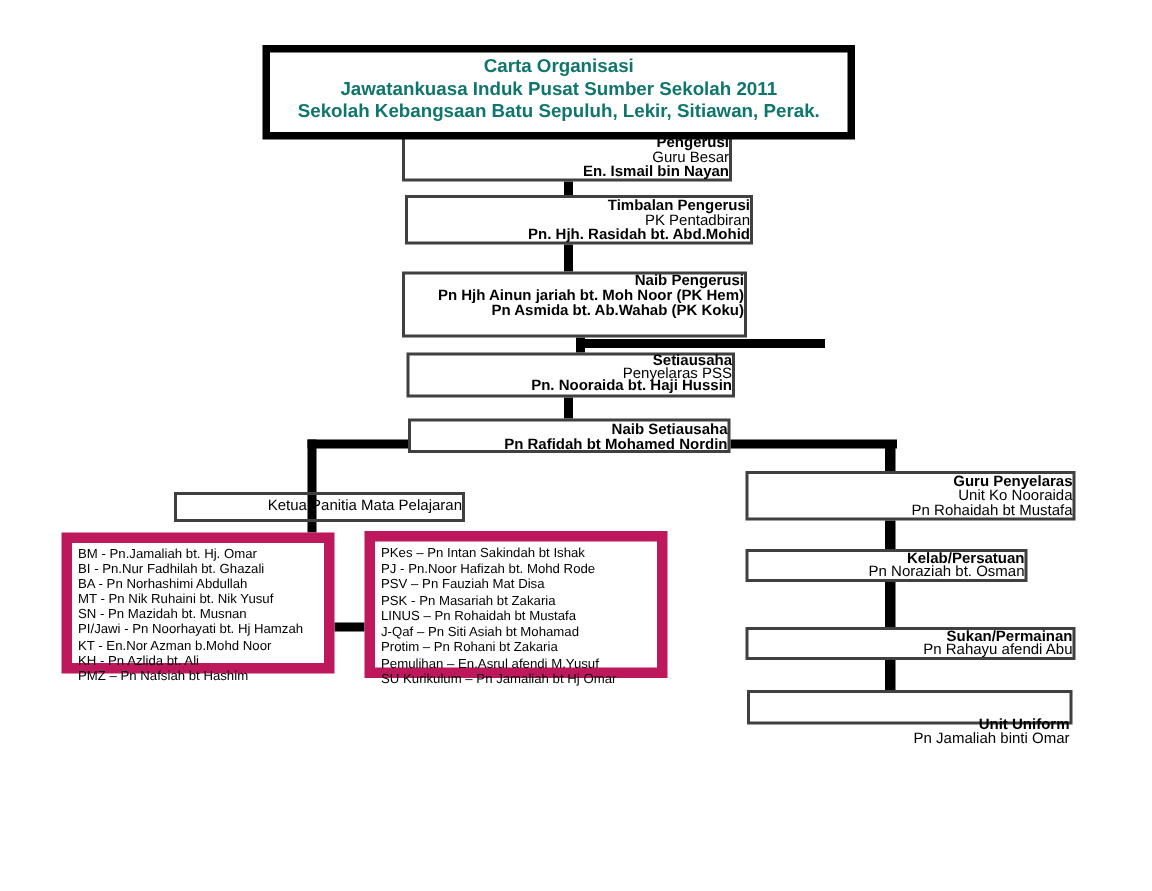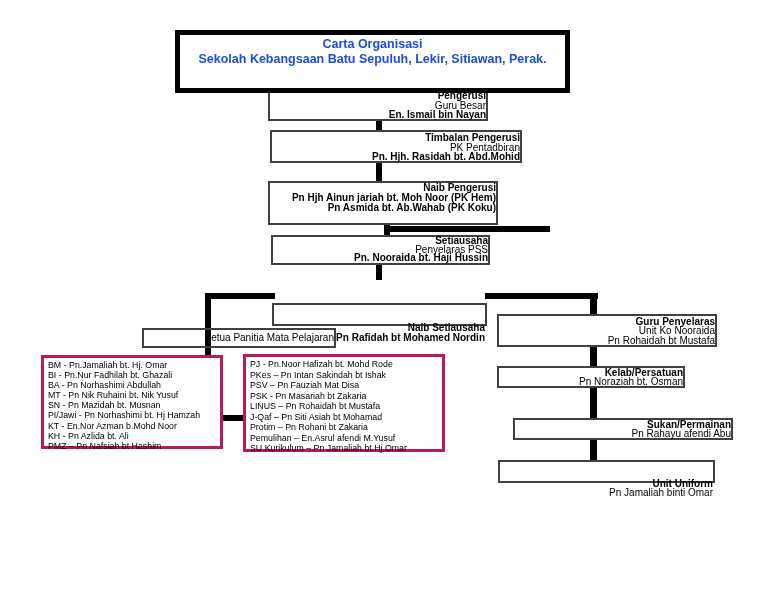--- a/index.html
+++ b/index.html
@@ -14,32 +14,32 @@
   }
   .role{font-weight:bold;}
   .conn{position:absolute;background:#000;z-index:1;}
   #title-box{
     position:absolute;left:175px;top:30px;width:395px;height:63px;
     border:5px solid #000;background:transparent;z-index:3;box-sizing:border-box;
     text-align:center;font-weight:bold;font-size:12.5px;line-height:15px;
     padding-top:2px;pointer-events:none;
   }
   #box-pengerusi{left:268px;top:88px;width:220px;height:33px;padding-top:1px;}
-  #box-timbalan{left:270px;top:130px;width:252px;height:33px;padding-top:1px;}
+  #box-timbalan{left:270px;top:130px;width:232px;height:33px;padding-top:1px;}
   #box-naib-pengerusi{left:268px;top:181px;width:230px;height:44px;line-height:10px;}
   #box-pibg{left:550px;top:209px;width:167px;height:35px;padding-top:3px;line-height:10px;}
   #box-setiausaha{left:271px;top:235px;width:219px;height:30px;line-height:8.6px;}
-  #box-naib-setiausaha{left:272px;top:279px;width:215px;height:23px;padding-top:18px;margin-top:24px;}
-  #box-ketua-panitia{left:116px;top:328px;width:194px;height:20px;background:transparent;padding-top:3px;margin-left:26px;}
+  #box-naib-setiausaha{left:272px;top:279px;width:215px;height:23px;padding-top:1px;}
+  #box-ketua-panitia{left:116px;top:328px;width:194px;height:20px;background:transparent;padding-top:3px;}
   #box-guru-penyelaras{left:497px;top:314px;width:220px;height:33px;padding-top:1px;line-height:9.4px;}
   #box-kelab{left:497px;top:366px;width:188px;height:22px;line-height:9.4px;}
-  #box-sukan{left:497px;top:418px;width:220px;height:22px;line-height:9.4px;margin-left:16px;}
+  #box-sukan{left:497px;top:418px;width:220px;height:22px;line-height:9.4px;}
   #box-uniform{left:498px;top:460px;width:217px;height:23px;padding-top:17px;line-height:9.4px;}
   .list-box{
-    position:absolute;border:3px solid #be185d;background:#fff;z-index:2;
+    position:absolute;border:7px solid #be185d;background:#fff;z-index:2;
     box-sizing:border-box;text-align:left;font-size:8.8px;
   }
   #box-panitia-list{left:41px;top:355px;width:182px;height:94px;padding:2px 2px 0 4px;line-height:10.1px;}
   #box-unit-list{left:243px;top:354px;width:202px;height:98px;padding:2px 2px 0 4px;line-height:10.5px;}
   .list-line{white-space:nowrap;}
   
   #c-v1{left:376px;top:120px;width:6px;height:11px;}
   #c-v2{left:376px;top:162px;width:6px;height:20px;}
   #c-v3{left:384px;top:223px;width:6px;height:13px;}
   #c-h-pibg{left:386px;top:226px;width:164px;height:6px;}
@@ -59,22 +59,23 @@
   <div class="conn" id="c-v2"></div>
   <div class="conn" id="c-v3"></div>
   <div class="conn" id="c-h-pibg"></div>
   <div class="conn" id="c-v4"></div>
   <div class="conn" id="c-h-left"></div>
   <div class="conn" id="c-v-left"></div>
   <div class="conn" id="c-h-right"></div>
   <div class="conn" id="c-v-right"></div>
   <div class="conn" id="c-h-lists"></div>
 
-  <div id="title-box" style="color:#1d4ed8;">
+  <div id="title-box" style="color:#0f766e;">
     <div>Carta Organisasi</div>
+    <div>Jawatankuasa Induk Pusat Sumber Sekolah 2011</div>
     <div>Sekolah Kebangsaan Batu Sepuluh, Lekir, Sitiawan, Perak.</div>
   </div>
 
   <div class="box" id="box-pengerusi">
     <div class="role">Pengerusi</div>
     <div>Guru Besar</div>
     <div class="role">En. Ismail bin Nayan</div>
   </div>
 
   <div class="box" id="box-timbalan">
@@ -104,29 +105,29 @@
   <div class="box" id="box-ketua-panitia">
     <div>Ketua Panitia Mata Pelajaran</div>
   </div>
 
   <div class="list-box" id="box-panitia-list">
       <div class="list-line">BM  -  Pn.Jamaliah bt. Hj. Omar</div>
       <div class="list-line">BI   -   Pn.Nur Fadhilah bt. Ghazali</div>
       <div class="list-line">BA  -   Pn Norhashimi Abdullah</div>
       <div class="list-line">MT -   Pn Nik Ruhaini bt. Nik Yusuf</div>
       <div class="list-line">SN  -  Pn Mazidah bt. Musnan</div>
-      <div class="list-line">PI/Jawi - Pn Norhashimi bt. Hj Hamzah</div>
+      <div class="list-line">PI/Jawi - Pn Noorhayati bt. Hj Hamzah</div>
       <div class="list-line">KT  -  En.Nor Azman b.Mohd Noor</div>
       <div class="list-line">KH  -  Pn Azlida bt. Ali</div>
       <div class="list-line">PMZ – Pn Nafsiah bt Hashim</div>
     </div>
 
   <div class="list-box" id="box-unit-list">
+      <div class="list-line">PKes – Pn Intan Sakindah bt Ishak</div>
       <div class="list-line">PJ  -  Pn.Noor Hafizah bt. Mohd Rode</div>
-      <div class="list-line">PKes – Pn Intan Sakindah bt Ishak</div>
       <div class="list-line">PSV  –  Pn Fauziah Mat Disa</div>
       <div class="list-line">PSK  -  Pn Masariah bt Zakaria</div>
       <div class="list-line">LINUS – Pn Rohaidah bt Mustafa</div>
       <div class="list-line">J-Qaf – Pn Siti Asiah bt Mohamad</div>
       <div class="list-line">Protim – Pn Rohani bt Zakaria</div>
       <div class="list-line">Pemulihan – En.Asrul afendi M.Yusuf</div>
       <div class="list-line">SU Kurikulum – Pn Jamaliah bt Hj Omar</div>
     </div>
 
   <div class="box" id="box-guru-penyelaras">

